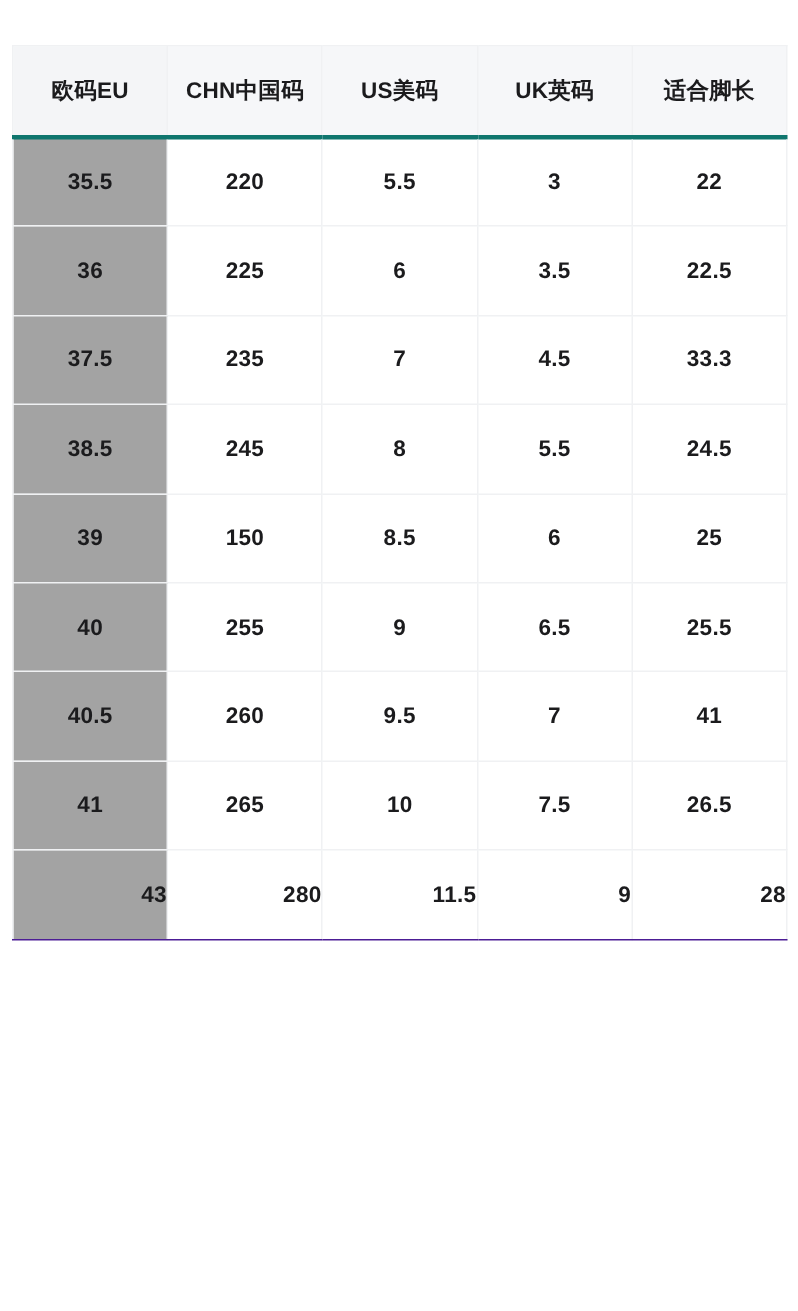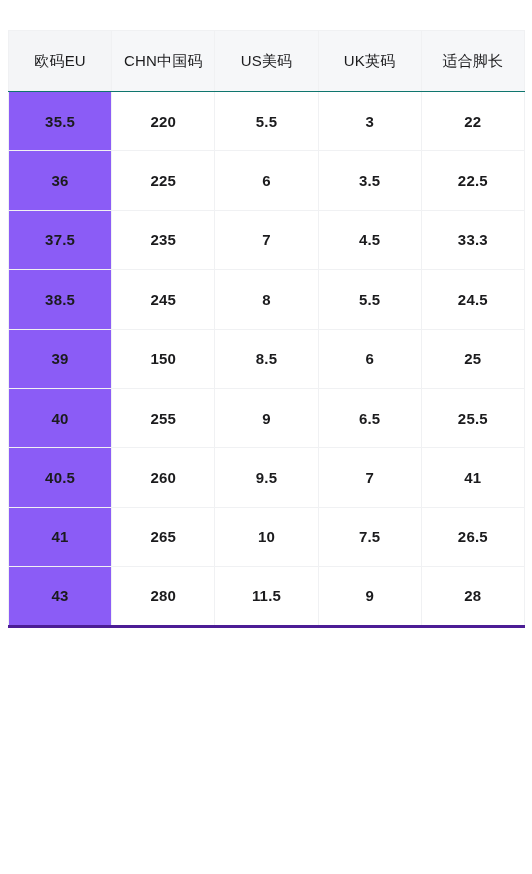--- a/index.html
+++ b/index.html
@@ -49,42 +49,43 @@
     color: #1b1b1d;
     padding: 0;
     box-sizing: border-box;
     letter-spacing: 0.2px;
   }
 
   table.size-table thead th {
     height: 61px;
     background: #f6f7f9;
     font-size: 15px;
-    font-weight: 400;
-    border-bottom: 1px solid #0f766e;
+    font-weight: 700;
+    border-bottom: 3px solid #0f766e;
     margin-left: 24px;
   }
 
   table.size-table thead th.first-col {
     background: #f4f5f7;
   }
 
   table.size-table tbody td {
     height: 59.4px;
     font-size: 15px;
     font-weight: 600;
     background: #ffffff;
   }
 
   table.size-table tbody td.first-col {
-    background: #8b5cf6;
+    background: #a3a3a3;
   }
 
   table.size-table tbody tr:last-child td {
-    border-bottom: 3px solid #4c1d95;
+    border-bottom: 1px solid #4c1d95;
+    text-align: right;
   }
 </style>
 </head>
 <body>
 
 <div class="page">
   <div class="size-table-wrap">
     <table class="size-table">
       <colgroup>
         <col>

